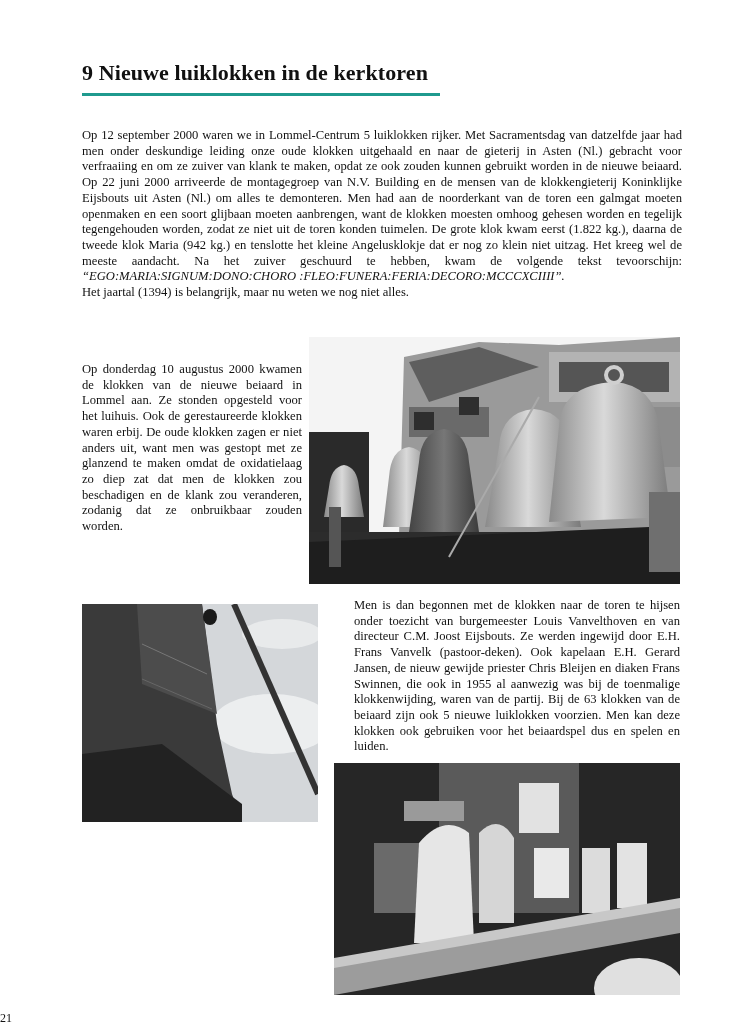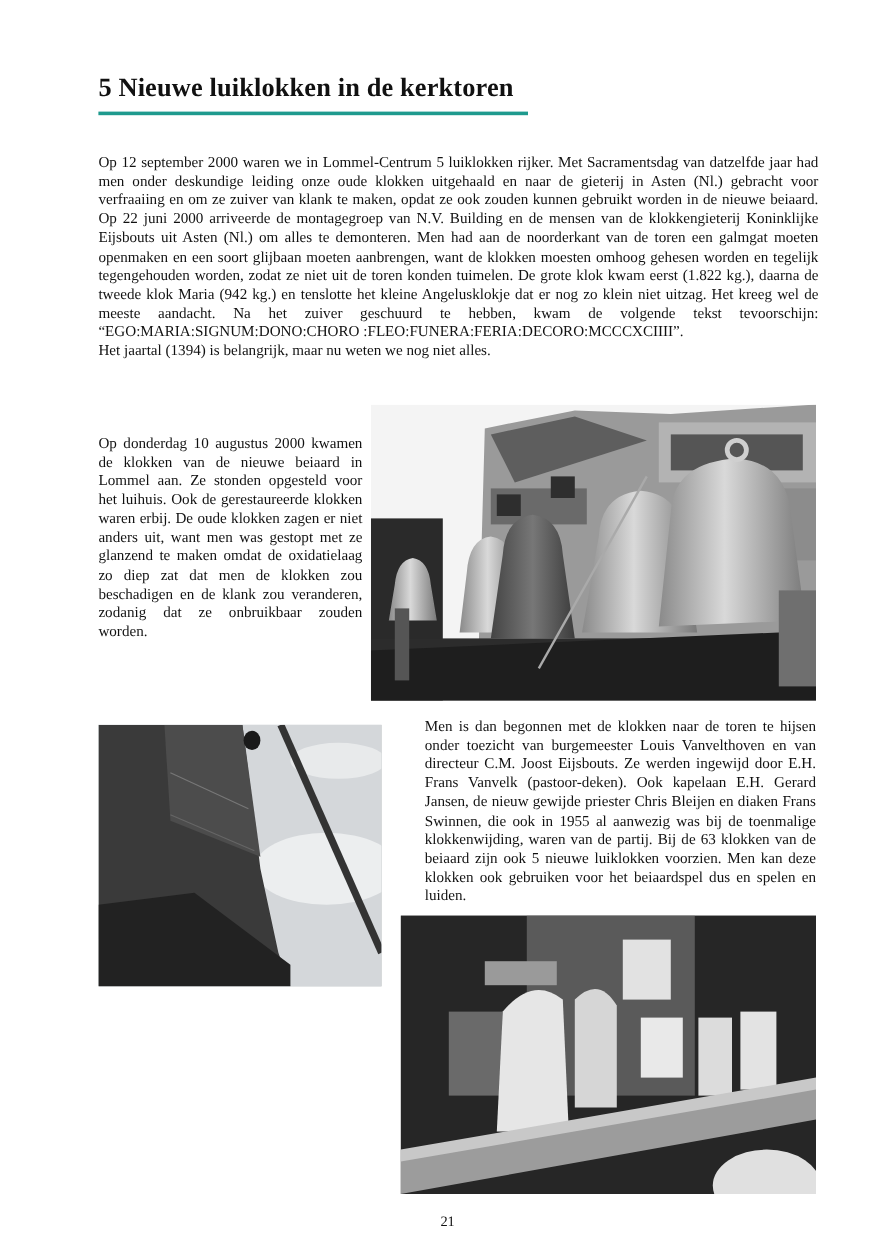--- a/index.html
+++ b/index.html
@@ -2,34 +2,34 @@
 <html><head>
 <meta charset="utf-8">
 <style>
   html, body { margin:0; padding:0; }
   body { width:746px; height:1033px; background:#ffffff; position:relative; overflow:hidden;
          font-family:"Liberation Serif", "DejaVu Serif", serif; color:#111; }
   .title { position:absolute; left:82px; top:60px; font-size:22px; font-weight:bold; margin:0; letter-spacing:0.1px; }
   .rule { position:absolute; left:82px; top:93px; width:358px; height:3px; background:#1f9a8e; }
   .para { position:absolute; font-size:12.6px; line-height:15.7px; margin:0; }
   .intro { left:82px; top:128px; width:600px; text-align:justify; }
-  .intro span.ins { }
+  .intro span.ins { font-style:italic; }
   .left-col { left:82px; top:334px; width:220px; text-align:justify;margin-top:28px; }
   .right-col { left:354px; top:598px; width:326px; text-align:justify;font-family:Liberation Serif, serif; }
   .photo { position:absolute; overflow:hidden; }
   .bells { left:309px; top:337px; width:371px; height:247px; background:#fff; }
   .tower { left:82px; top:604px; width:236px; height:218px; background:#bfc3c6; }
   .ceremony { left:334px; top:763px; width:346px; height:232px; background:#2a2a2a; }
   .photo svg { display:block; width:100%; height:100%; }
-  .page-num { position:absolute; left:0; width:746px; top:1011px; text-align:center; font-size:12px; }
+  .page-num { position:absolute; left:0; width:746px; top:1011px; text-align:left; font-size:12px; }
 </style>
 </head>
 <body>
 
-<h1 class="title">5 Nieuwe luiklokken in de kerktoren</h1>
+<h1 class="title">9 Nieuwe luiklokken in de kerktoren</h1>
 <div class="rule"></div>
 
 <p class="para intro"><span>Op 12 september 2000 waren we in Lommel-Centrum 5 luiklokken rijker. Met Sacramentsdag van datzelfde jaar had men onder deskundige leiding onze oude klokken uitgehaald en naar de gieterij in Asten (Nl.) gebracht voor verfraaiing en om ze zuiver van klank te maken, opdat ze ook zouden kunnen gebruikt worden in de nieuwe beiaard.  Op 22 juni 2000 arriveerde de montagegroep van N.V. Building en de mensen van de klokkengieterij Koninklijke Eijsbouts uit Asten (Nl.) om alles te demonteren. Men had aan de noorderkant van de toren een galmgat moeten openmaken en een soort glijbaan moeten aanbrengen, want de klokken moesten omhoog gehesen worden en tegelijk tegengehouden worden, zodat ze niet uit de toren konden tuimelen. De grote klok kwam eerst (1.822 kg.), daarna de tweede klok Maria (942 kg.) en tenslotte het kleine Angelusklokje dat er nog zo klein niet uitzag. Het kreeg wel de meeste aandacht. Na het zuiver geschuurd te hebben, kwam de volgende tekst tevoorschijn: </span><span class="ins">“EGO:MARIA:SIGNUM:DONO:CHORO :FLEO:FUNERA:FERIA:DECORO:MCCCXCIIII”.</span><br><span>Het jaartal (1394) is belangrijk, maar nu weten we nog niet alles.</span></p>
 
 <p class="para left-col">Op donderdag 10 augustus 2000 kwamen de klokken van de nieuwe beiaard in Lommel aan. Ze stonden opgesteld voor het luihuis. Ook de gerestaureerde klokken waren erbij. De oude klokken zagen er niet anders uit, want men was gestopt met ze glanzend te maken omdat de oxidatielaag zo diep zat dat men de klokken zou beschadigen en de klank zou veranderen, zodanig dat ze onbruikbaar zouden worden.</p>
 
 <div class="photo bells">
   <svg viewBox="0 0 371 247" preserveAspectRatio="none">
     <defs>
       <linearGradient id="bellg" x1="0" x2="1">

